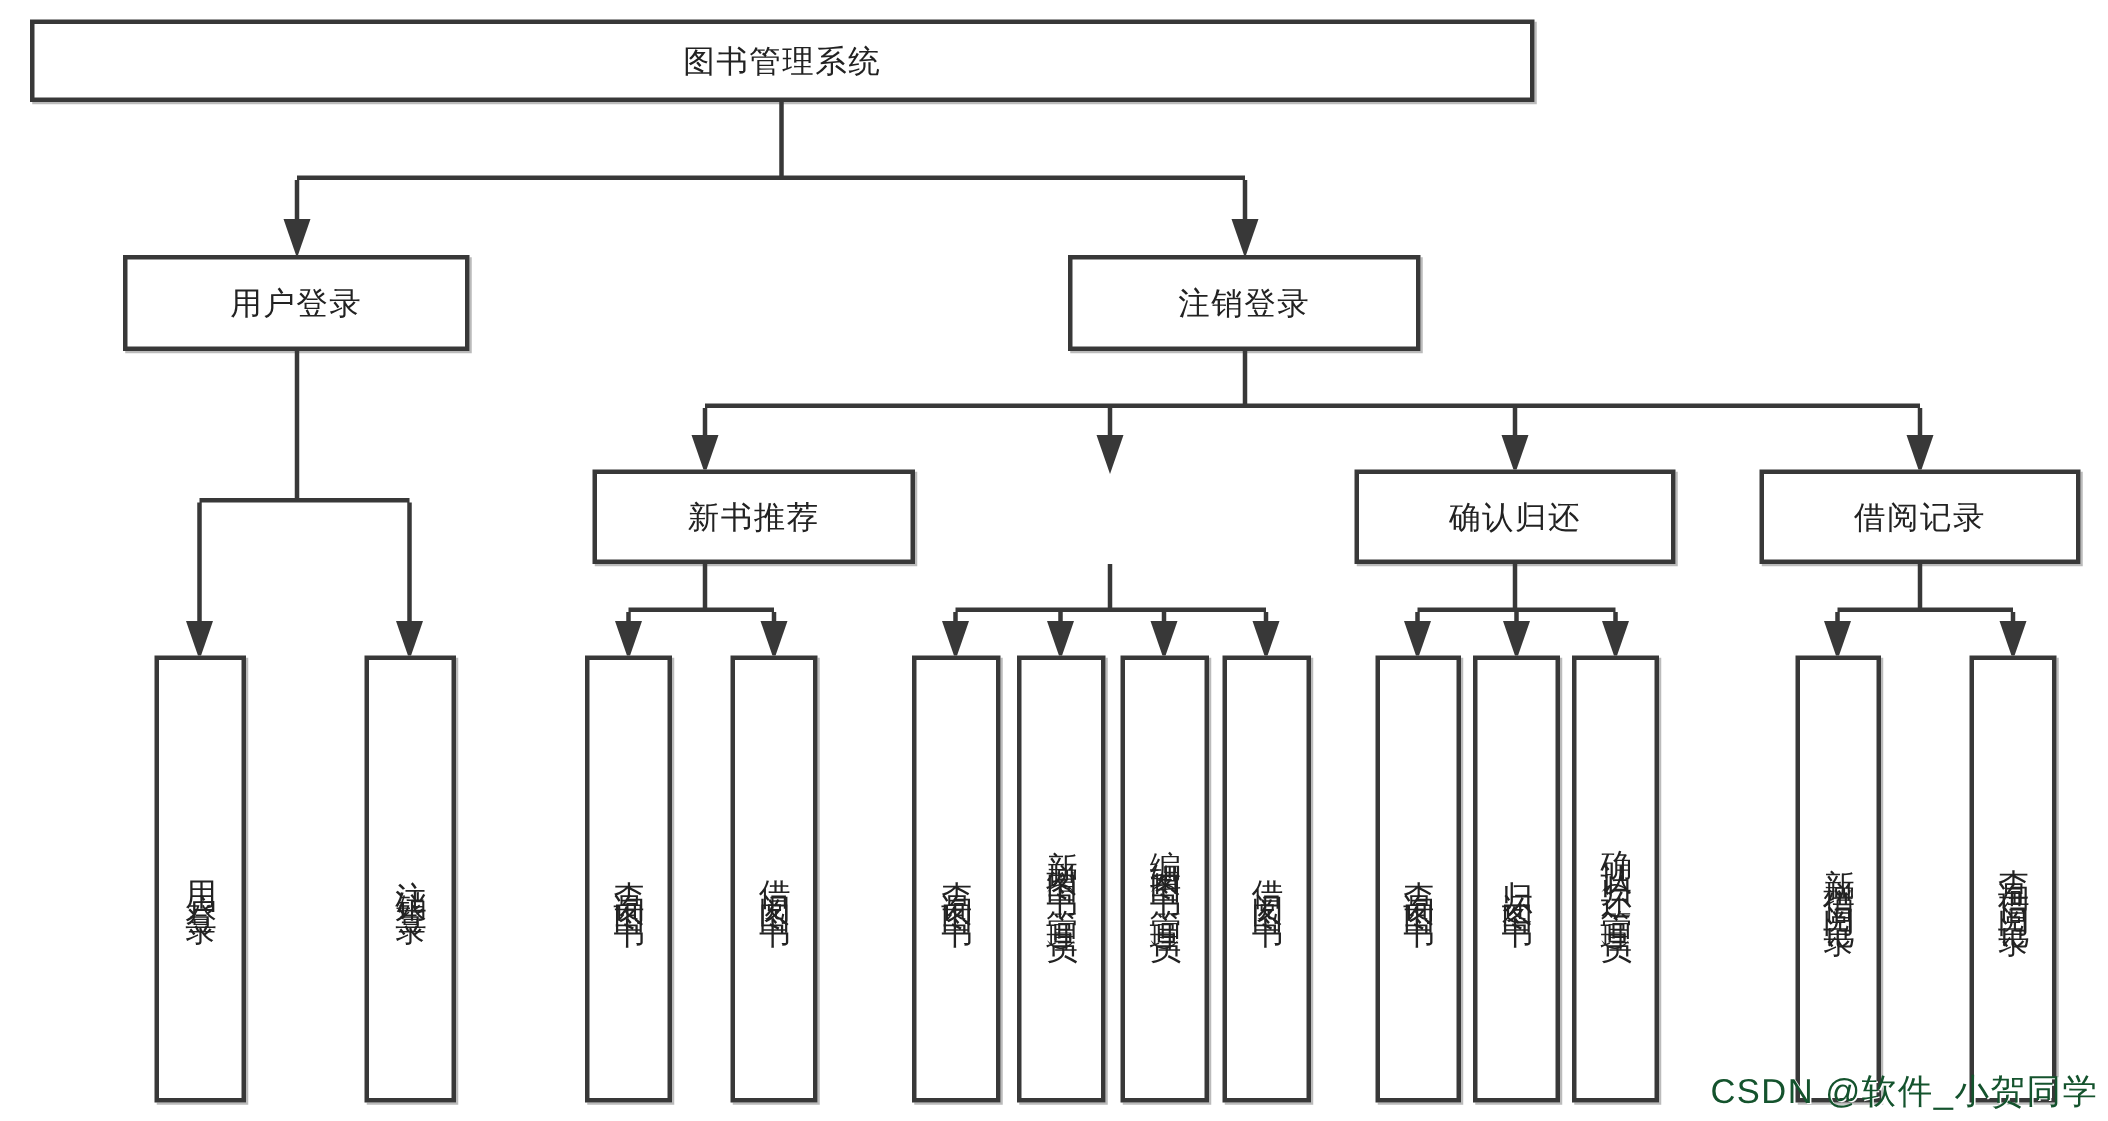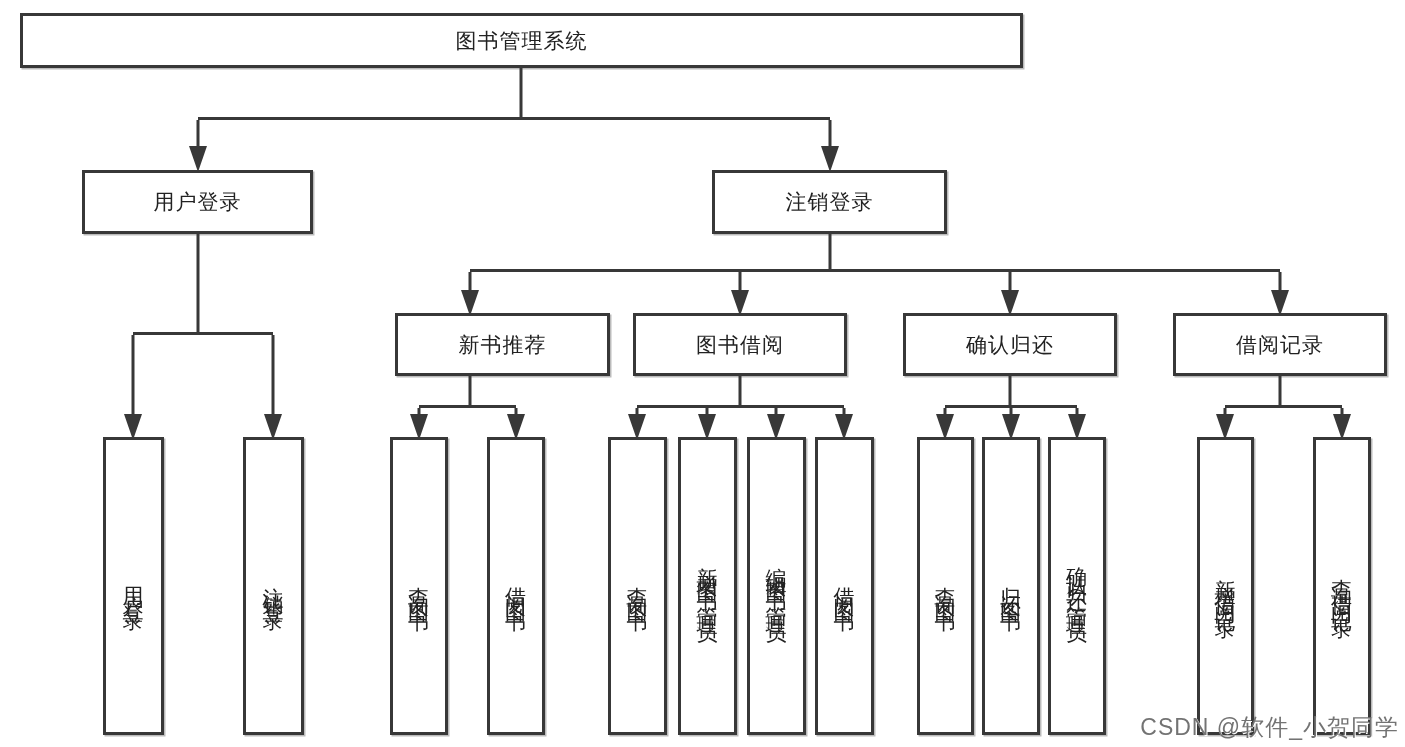--- a/index.html
+++ b/index.html
@@ -42,21 +42,21 @@
     letter-spacing: 8px;
     line-height: 1;
   }
   .vbox span { display: inline-block; }
   .watermark {
     position: absolute;
     right: 6px;
     bottom: 4px;
     font-size: 23px;
     letter-spacing: 1px;
-    color: #737373;
+    color: #14532d;
     text-shadow: 1px 1px 0 #ffffff;
     z-index: 3;
     white-space: nowrap;
   }
 </style>
 </head>
 <body>
 
 <div class="canvas">
 
@@ -109,23 +109,20 @@
   <div class="box hbox" style="left:82px; top:170px; width:231px; height:64px;">
     <span>用户登录</span>
   </div>
   <div class="box hbox" style="left:712px; top:170px; width:235px; height:64px;">
     <span>注销登录</span>
   </div>
 
   <div class="box hbox" style="left:363px; top:313px; width:215px; height:63px;margin-left:32px;">
     <span>新书推荐</span>
   </div>
-  <div class="box hbox" style="left:633px; top:313px; width:214px; height:63px;">
-    <span>图书借阅</span>
-  </div>
   <div class="box hbox" style="left:903px; top:313px; width:214px; height:63px;">
     <span>确认归还</span>
   </div>
   <div class="box hbox" style="left:1173px; top:313px; width:214px; height:63px;">
     <span>借阅记录</span>
   </div>
 
   <div class="box vbox" style="left:103px; width:61px;">
     <span>用户登录</span>
   </div>

